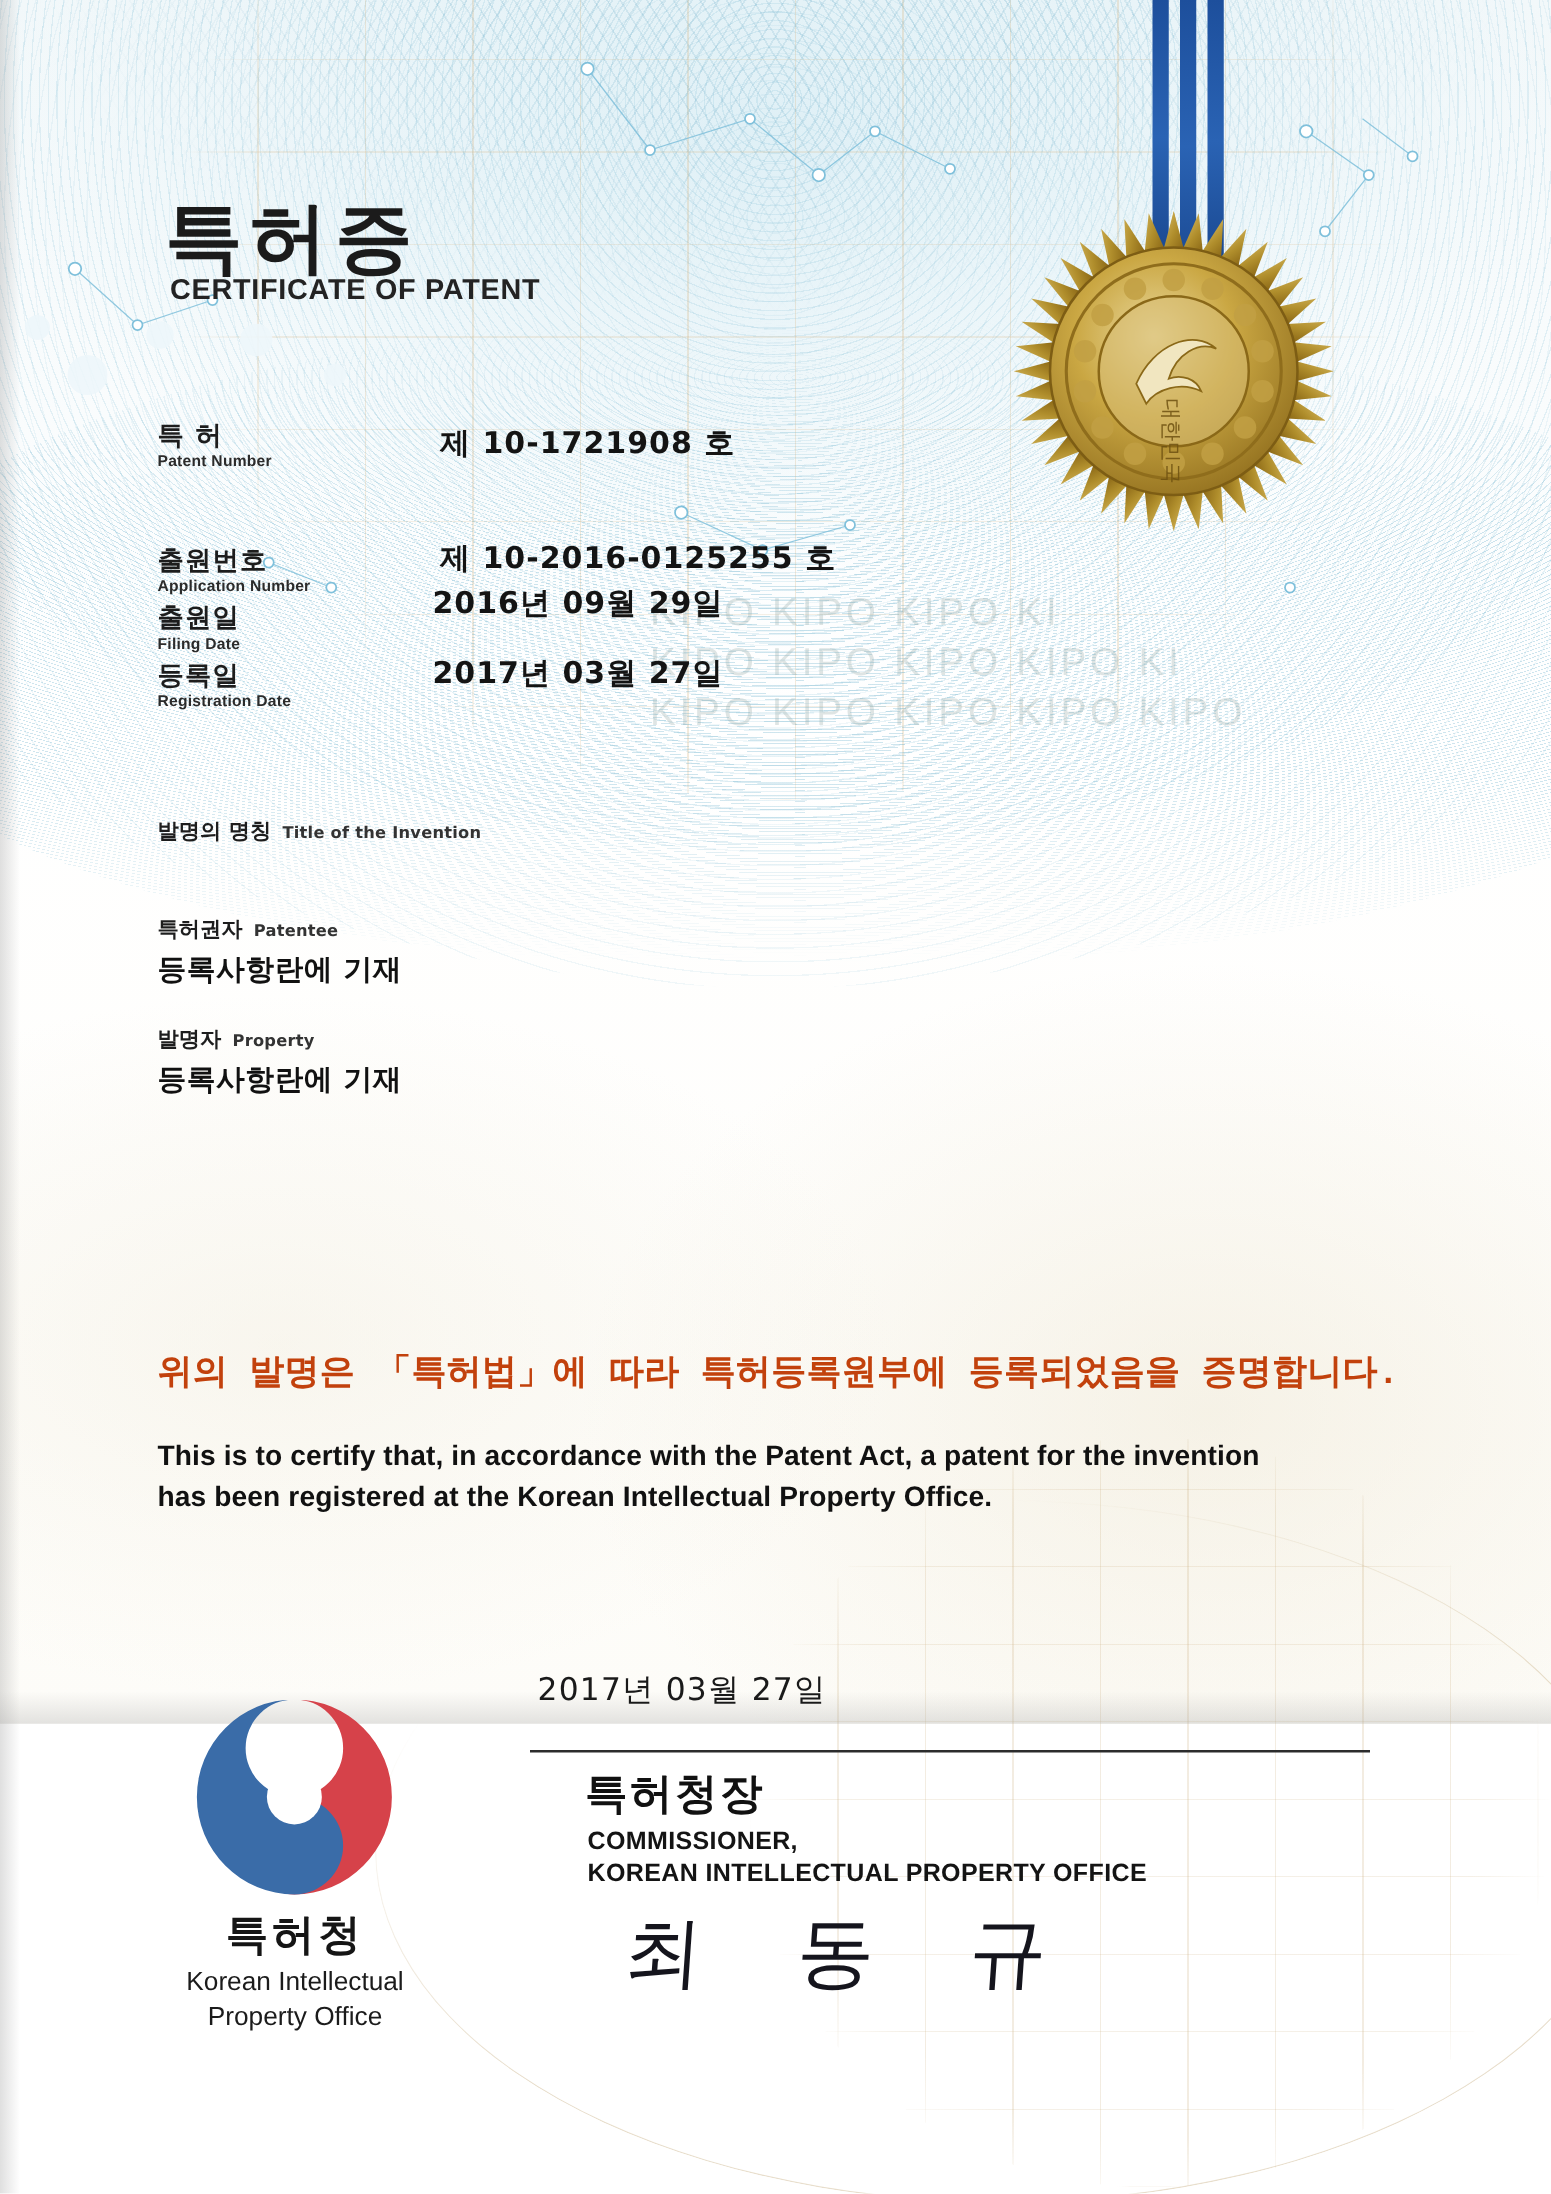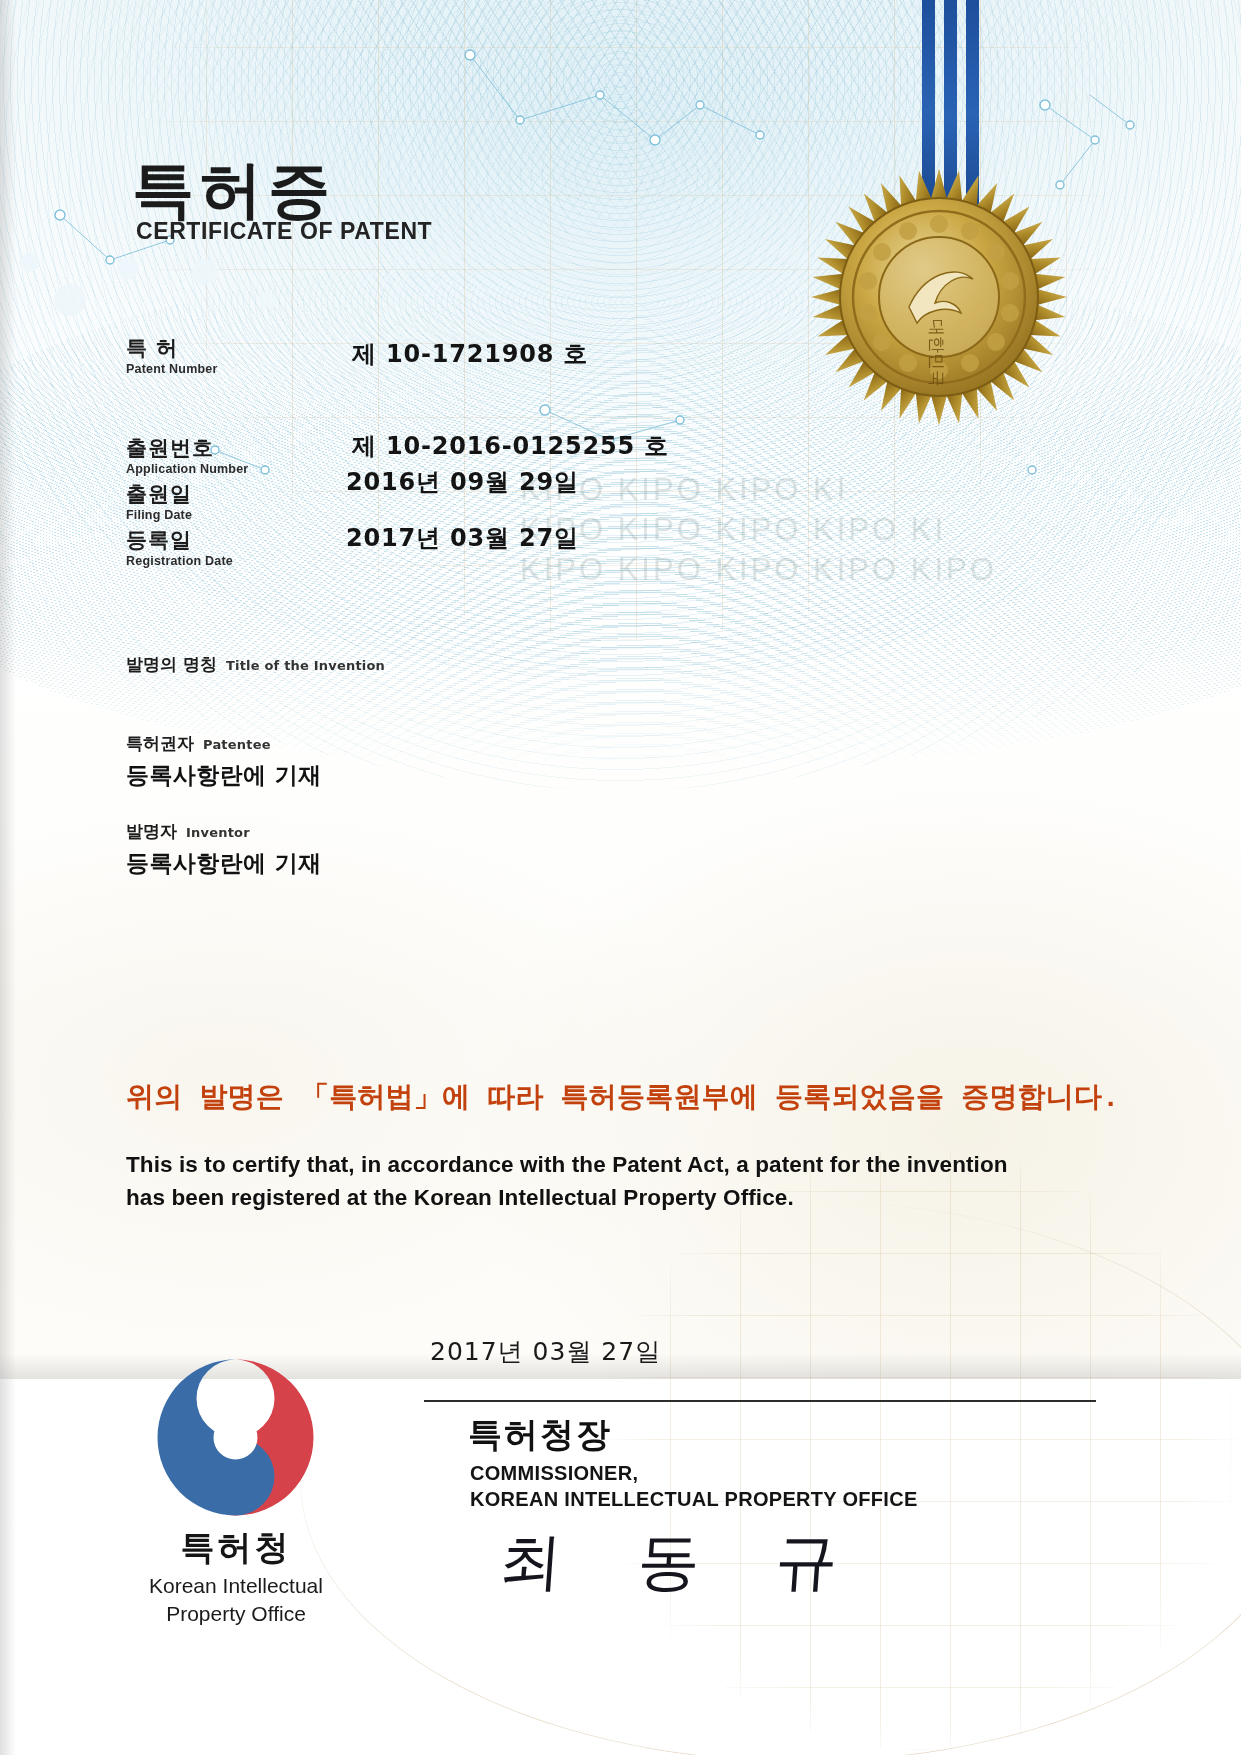--- a/index.html
+++ b/index.html
@@ -559,21 +559,21 @@
   <div class="sec-label" style="left:126px; top:625px;margin-top:28px;">
     <span>발명의 명칭</span><span class="en">Title of the Invention</span>
   </div>
 
   <div class="sec-label" style="left:126px; top:732px;">
     <span>특허권자</span><span class="en">Patentee</span>
   </div>
   <div class="sec-value" style="left:126px; top:760px;">등록사항란에 기재</div>
 
   <div class="sec-label" style="left:126px; top:820px;">
-    <span>발명자</span><span class="en">Inventor</span>
+    <span>발명자</span><span class="en">Property</span>
   </div>
   <div class="sec-value" style="left:126px; top:848px;">등록사항란에 기재</div>
 
   <div class="certify-ko">위의 발명은 「특허법」에 따라 특허등록원부에 등록되었음을 증명합니다.</div>
   <div class="certify-en">
     <div>This is to certify that, in accordance with the Patent Act, a patent for the invention</div>
     <div>has been registered at the Korean Intellectual Property Office.</div>
   </div>
 
   <div class="sign-date">2017년 03월 27일</div>

